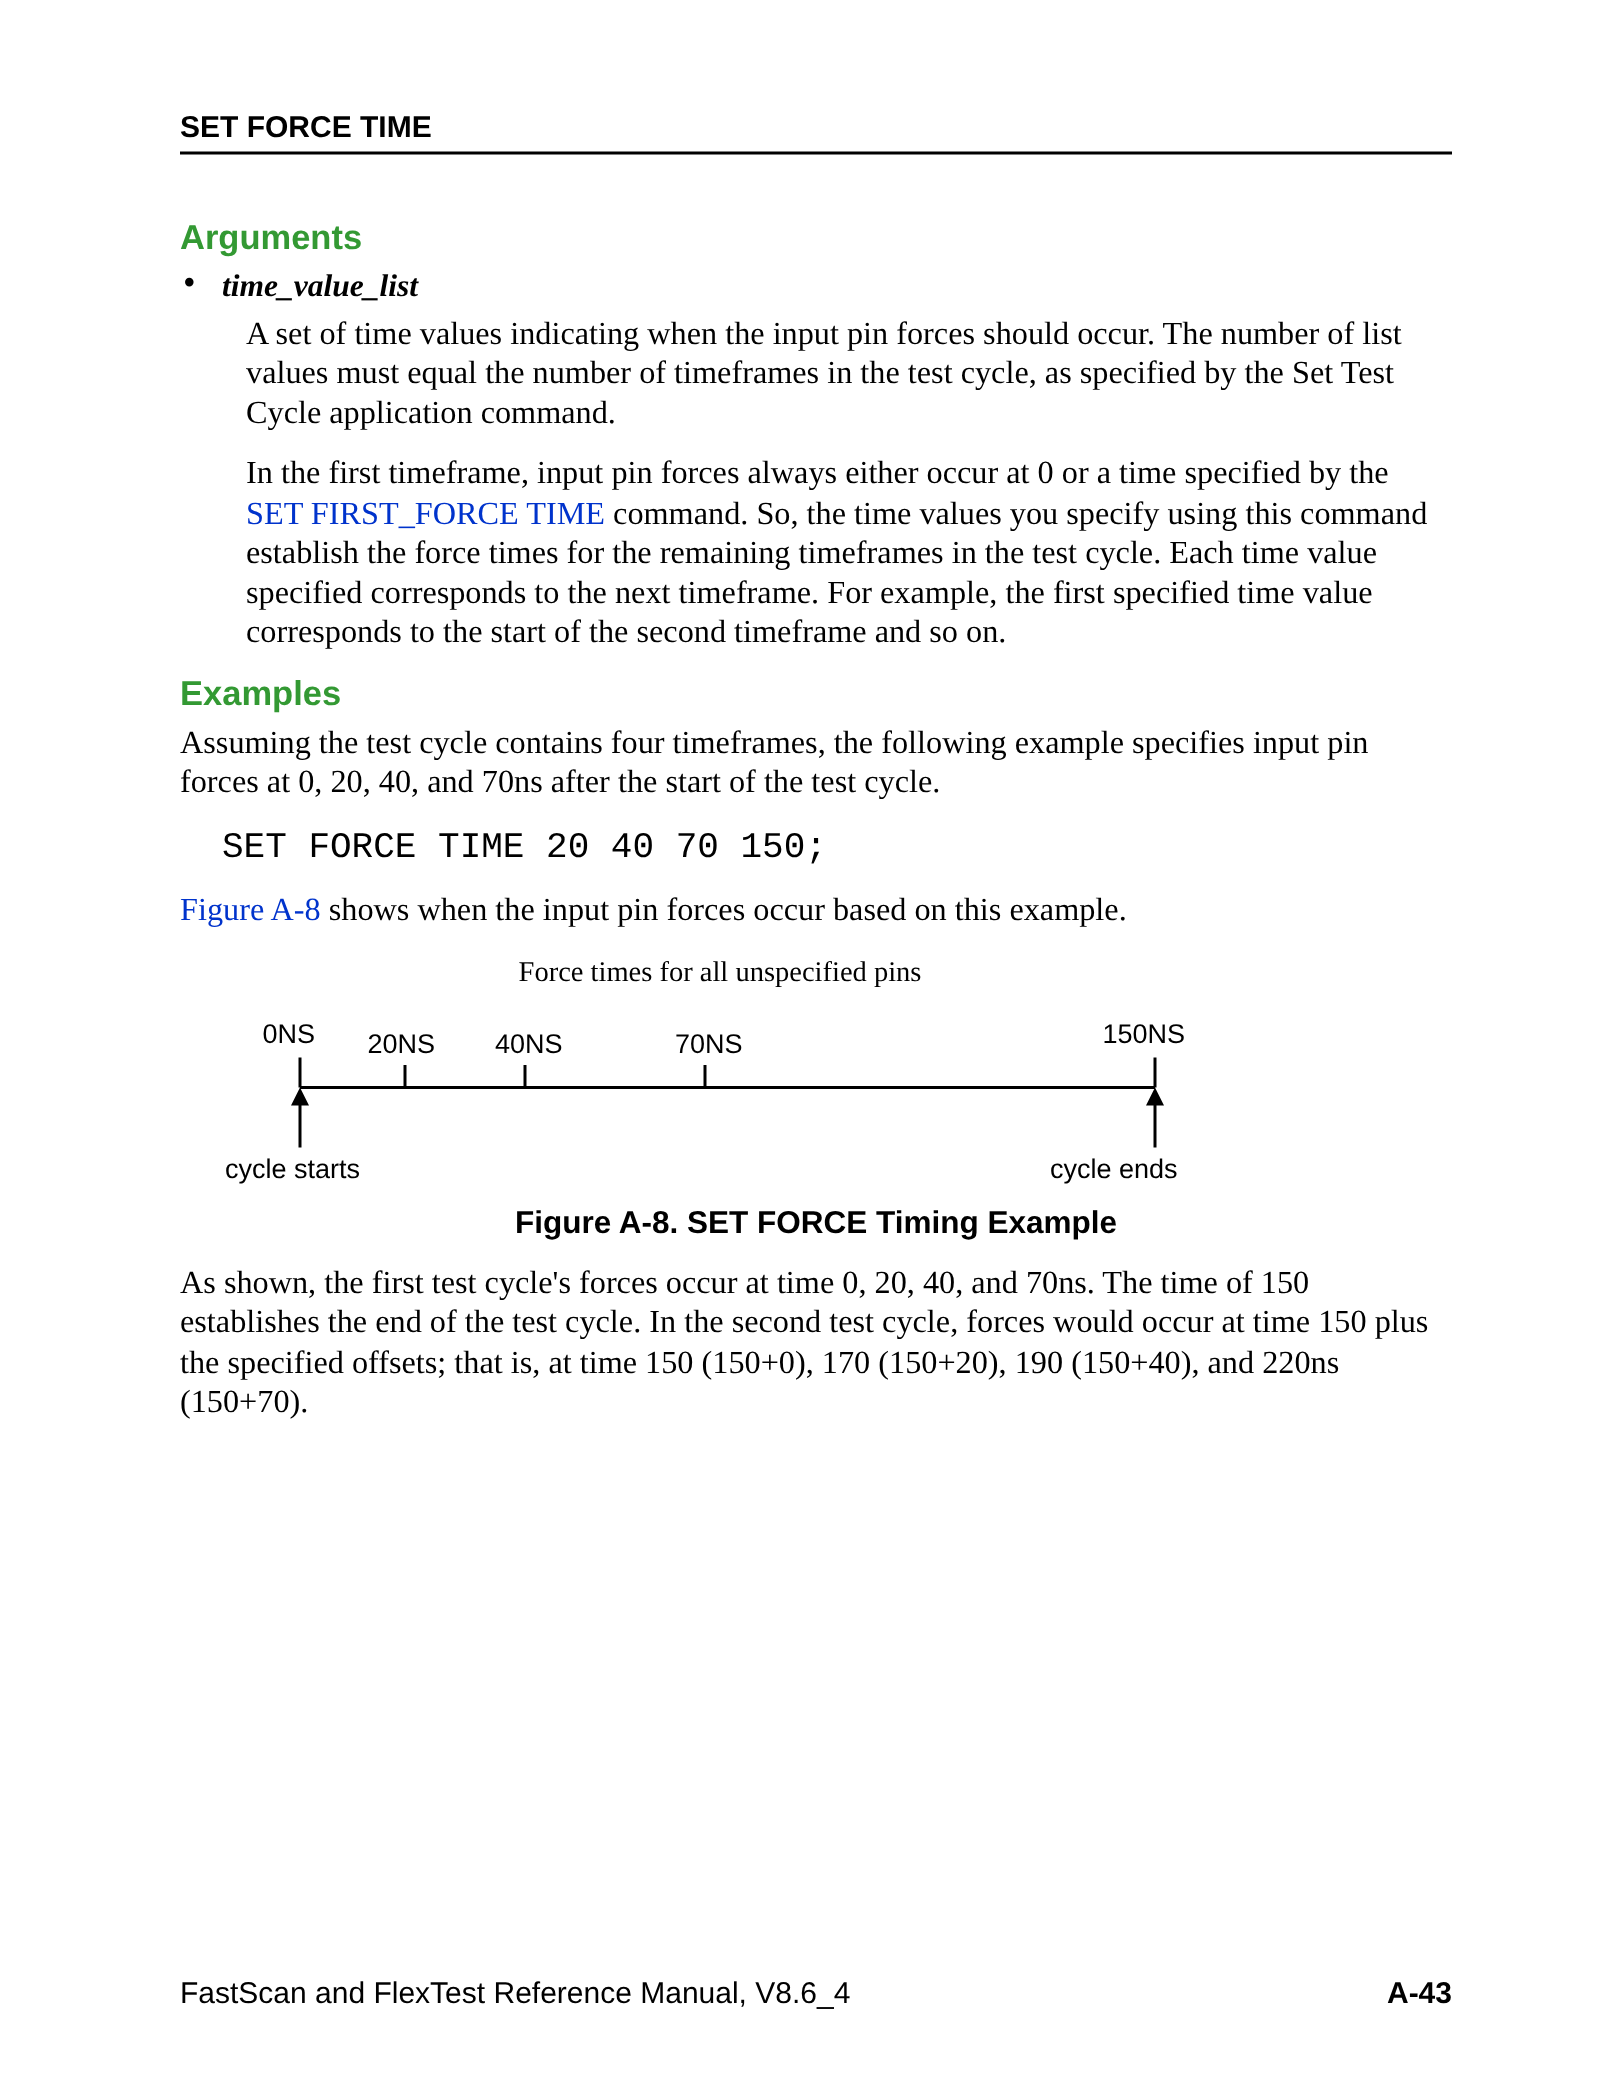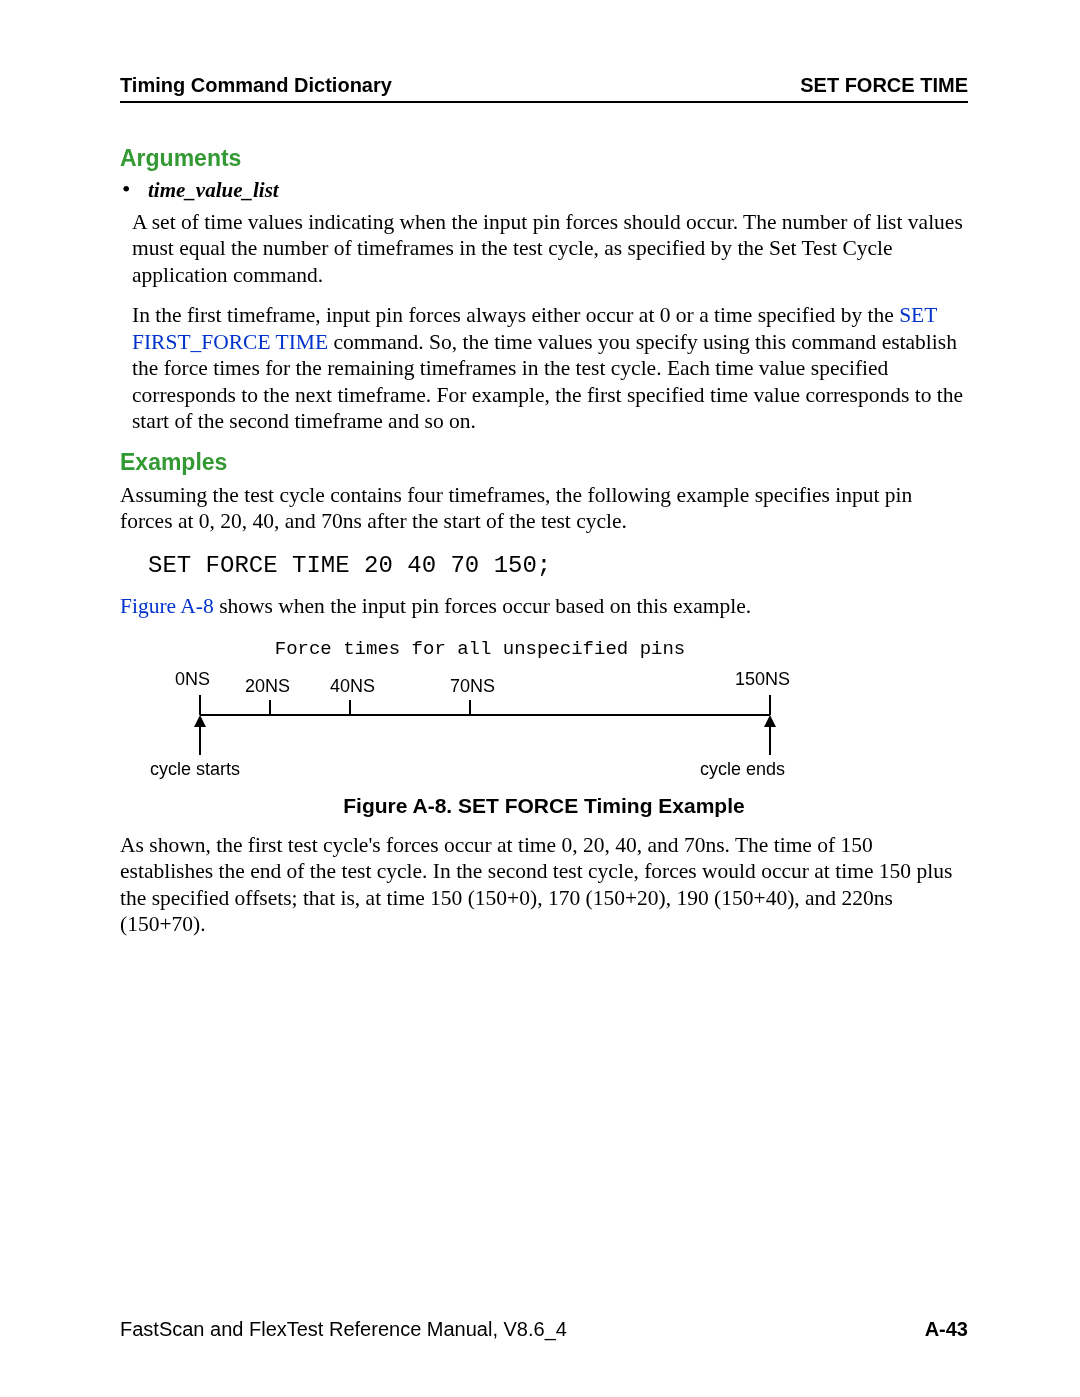--- a/index.html
+++ b/index.html
@@ -47,42 +47,43 @@
     font-size: 24px;
   }
   .arg-name {
     font-style: italic;
     font-weight: bold;
     font-size: 21px;
   }
   .body-text {
     font-size: 21.5px;
     line-height: 1.23;
-    margin: 6px 0 14px 12px;
+    margin: 6px 0 14px 44px;
   }
   .body-text-flush {
     font-size: 21.5px;
     line-height: 1.23;
     margin: 6px 0 18px 0;
   }
   .link { color: #0033cc; }
   .code-block {
     font-family: "Courier New", Courier, monospace;
     font-size: 24px;
     margin: 8px 0 14px 28px;
     white-space: pre;
   }
   .diagram-wrap {
     margin: 10px 0 6px 20px;
     width: 680px;
   }
   .diag-title {
     text-align: center;
-    font-family: Liberation Mono, monospace;
+    font-family: Liberation Serif, serif;
     font-size: 19px;
+    margin-bottom: 10px;
   }
   .figure-caption {
     text-align: center;
     font-family: Arial, Helvetica, sans-serif;
     font-weight: bold;
     font-size: 21px;
     margin: 14px 0 14px 0;
   }
   .footer {
     position: absolute;
@@ -96,21 +97,20 @@
   }
   .footer .pg { font-weight: bold; }
   svg { display: block; }
 </style>
 </head>
 <body>
 
 <div class="page">
 
   <div class="running-head">
-    <span>Timing Command Dictionary</span>
     <span>SET FORCE TIME</span>
   </div>
 
   <h3 class="sect-head">Arguments</h3>
 
   <div class="bullet-row">
     <span class="arg-name">time_value_list</span>
   </div>
 
   <p class="body-text">A set of time values indicating when the input pin forces should occur. The number of list values must equal the number of timeframes in the test cycle, as specified by the Set Test Cycle application command.</p>

